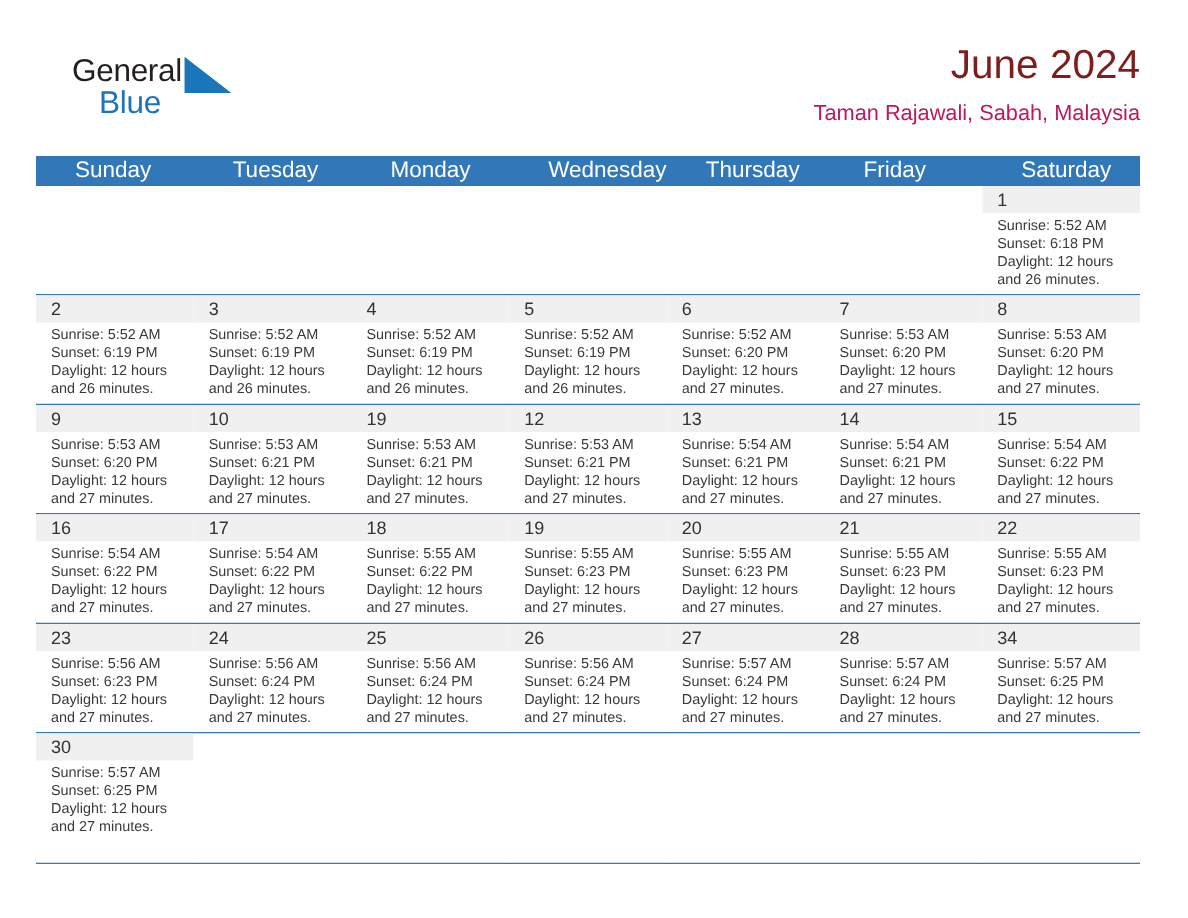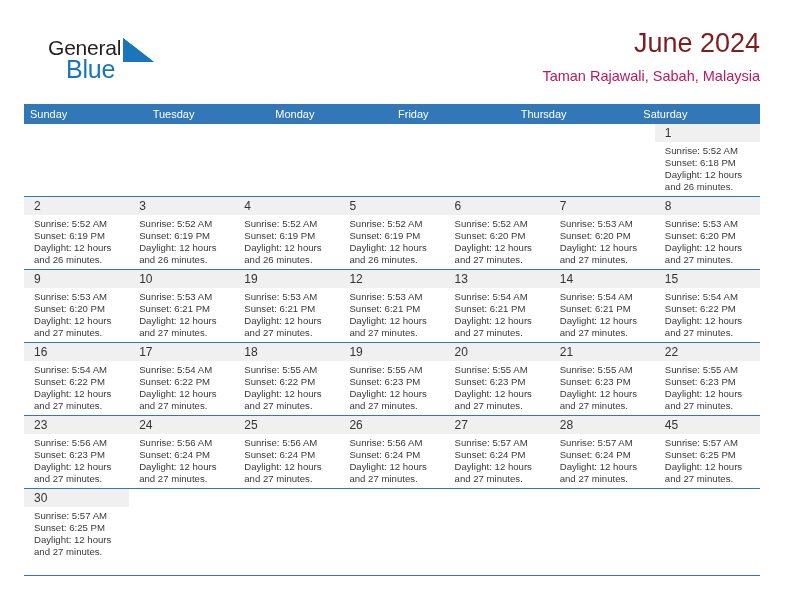--- a/index.html
+++ b/index.html
@@ -43,21 +43,21 @@
     color: #231f20;
     letter-spacing: -0.2px;
     line-height: 24px;
     white-space: nowrap;
     margin-left: 12px;
   }
   .logo-blue {
     position: absolute;
     left: 30px;
     top: 21px;
-    font-size: 25px;
+    font-size: 21px;
     color: #1b75bb;
     letter-spacing: -0.2px;
     line-height: 24px;
     white-space: nowrap;
   }
   .logo-mark {
     position: absolute;
     left: 87px;
     top: 2px;
     width: 31px;
@@ -93,23 +93,23 @@
   }
   .dow-row {
     display: flex;
     width: 736px;
     height: 20px;
     background: #3278b9;
   }
   .dow-cell {
     flex: 1 1 0;
     color: #ffffff;
-    font-size: 11px;
+    font-size: 15px;
     line-height: 20px;
-    padding-left: 6px;
+    padding-left: 26px;
     white-space: nowrap;
     overflow: hidden;
   }
 
   .week-row {
     display: flex;
     width: 736px;
     border-top: 1.3px solid #3278b9;
   }
   .week-row:first-of-type { border-top: none; }
@@ -181,22 +181,23 @@
     </div>
 
   </div>
 
   <div class="calendar">
 
     <div class="dow-row">
       <div class="dow-cell">Sunday</div>
       <div class="dow-cell">Tuesday</div>
       <div class="dow-cell">Monday</div>
+      <div class="dow-cell">Wednesday</div>
+      <div class="dow-cell">Thursday</div>
       <div class="dow-cell">Friday</div>
-      <div class="dow-cell">Thursday</div>
       <div class="dow-cell">Saturday</div>
     </div>
 
     <div id="weeks-container">
         <div class="week-row r0">
           <div class="day-cell empty">
             <div class="daynum-band"></div>
             <div class="day-body"></div>
           </div>
           <div class="day-cell empty">
@@ -502,21 +503,21 @@
             <div class="daynum">28</div>
             <div class="day-body">
               <div class="day-line">Sunrise: 5:57 AM</div>
               <div class="day-line">Sunset: 6:24 PM</div>
               <div class="day-line">Daylight: 12 hours</div>
               <div class="day-line">and 27 minutes.</div>
             </div>
           </div>
           <div class="day-cell filled">
             <div class="daynum-band"></div>
-            <div class="daynum">45</div>
+            <div class="daynum">34</div>
             <div class="day-body">
               <div class="day-line">Sunrise: 5:57 AM</div>
               <div class="day-line">Sunset: 6:25 PM</div>
               <div class="day-line">Daylight: 12 hours</div>
               <div class="day-line">and 27 minutes.</div>
             </div>
           </div>
         </div>
         <div class="week-row r5">
           <div class="day-cell filled">

